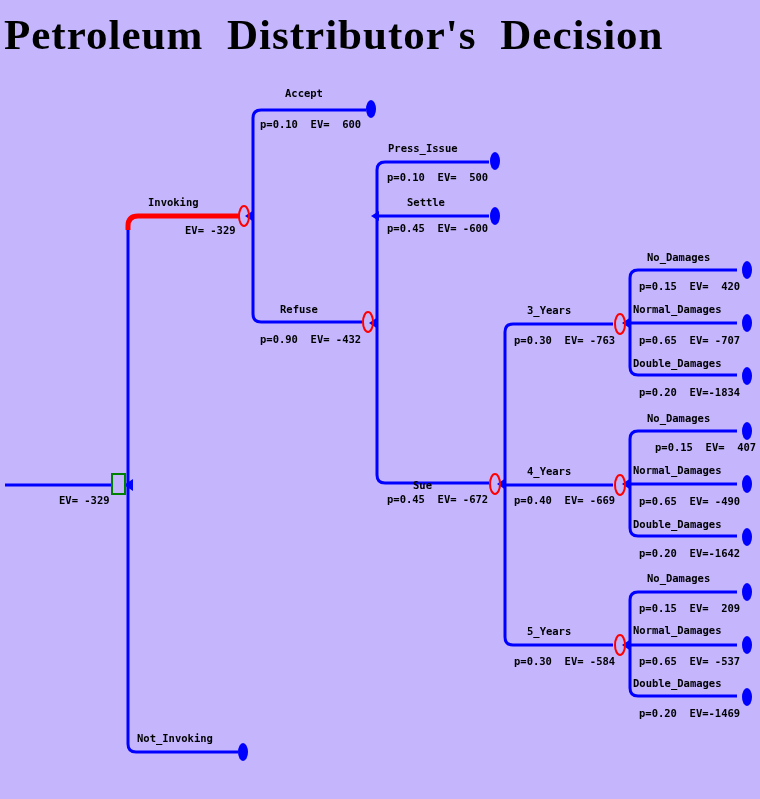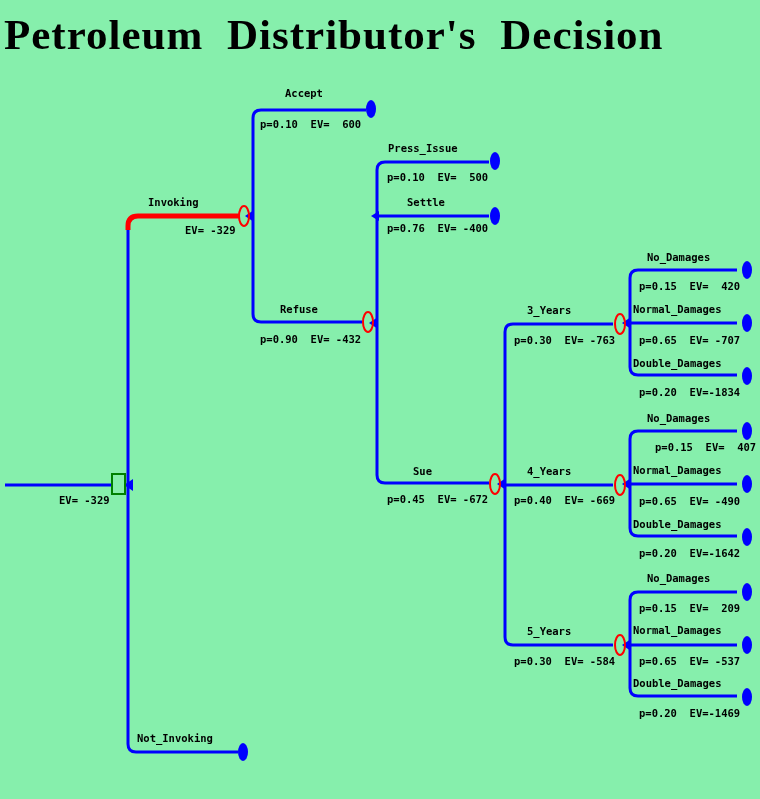--- a/index.html
+++ b/index.html
@@ -20,21 +20,21 @@
   #labels{position:absolute;left:0;top:0;width:760px;height:799px;}
   .lbl{
     position:absolute;
     font:bold 10.5px "DejaVu Sans Mono",monospace;
     color:#000;line-height:11px;white-space:pre;
   }
 </style>
 </head>
 <body>
 
-<div id="canvas" style="background: #86efac;">
+<div id="canvas" style="background: #c4b5fd;">
   <div id="title">Petroleum Distributor's Decision</div>
   <svg id="tree-svg" width="760" height="799" viewBox="0 0 760 799">
       <path d="M 5 485 H 112" stroke="#0000ff" stroke-width="3" fill="none"></path>
       <path d="M 128 226 V 744 Q 128 752 136 752 H 238" stroke="#0000ff" stroke-width="3" fill="none"></path>
       <path d="M 239 216 H 138 Q 128 216 128 226 V 230" stroke="#ff0000" stroke-width="5" fill="none"></path>
       <path d="M 366 110 H 261 Q 253 110 253 118 V 314 Q 253 322 261 322 H 362" stroke="#0000ff" stroke-width="3" fill="none"></path>
       <path d="M 489 162 H 385 Q 377 162 377 170 V 475 Q 377 483 385 483 H 489" stroke="#0000ff" stroke-width="3" fill="none"></path>
       <path d="M 377 216 H 489" stroke="#0000ff" stroke-width="3" fill="none"></path>
       <path d="M 613 324 H 513 Q 505 324 505 332 V 637 Q 505 645 513 645 H 613" stroke="#0000ff" stroke-width="3" fill="none"></path>
       <path d="M 505 485 H 613" stroke="#0000ff" stroke-width="3" fill="none"></path>
@@ -77,22 +77,22 @@
       <div class="lbl" style="left: 59px; top: 495px;">EV= -329</div>
       <div class="lbl" style="left: 148px; top: 197px;">Invoking</div>
       <div class="lbl" style="left: 185px; top: 225px;">EV= -329</div>
       <div class="lbl" style="left: 285px; top: 88px;">Accept</div>
       <div class="lbl" style="left: 260px; top: 119px;">p=0.10  EV=  600</div>
       <div class="lbl" style="left: 280px; top: 304px;">Refuse</div>
       <div class="lbl" style="left: 260px; top: 334px;">p=0.90  EV= -432</div>
       <div class="lbl" style="left: 388px; top: 143px;">Press_Issue</div>
       <div class="lbl" style="left: 387px; top: 172px;">p=0.10  EV=  500</div>
       <div class="lbl" style="left: 407px; top: 197px;">Settle</div>
-      <div class="lbl" style="left: 387px; top: 223px;">p=0.76  EV= -400</div>
-      <div class="lbl" style="left: 413px; top: 466px;">Sue</div>
+      <div class="lbl" style="left: 387px; top: 223px;">p=0.45  EV= -600</div>
+      <div class="lbl" style="left: 413px; top: 480px;">Sue</div>
       <div class="lbl" style="left: 387px; top: 494px;">p=0.45  EV= -672</div>
       <div class="lbl" style="left: 527px; top: 305px;">3_Years</div>
       <div class="lbl" style="left: 514px; top: 335px;">p=0.30  EV= -763</div>
       <div class="lbl" style="left: 527px; top: 466px;">4_Years</div>
       <div class="lbl" style="left: 514px; top: 495px;">p=0.40  EV= -669</div>
       <div class="lbl" style="left: 527px; top: 626px;">5_Years</div>
       <div class="lbl" style="left: 514px; top: 656px;">p=0.30  EV= -584</div>
       <div class="lbl" style="left: 647px; top: 252px;">No_Damages</div>
       <div class="lbl" style="left: 639px; top: 281px;">p=0.15  EV=  420</div>
       <div class="lbl" style="left: 633px; top: 304px;">Normal_Damages</div>

